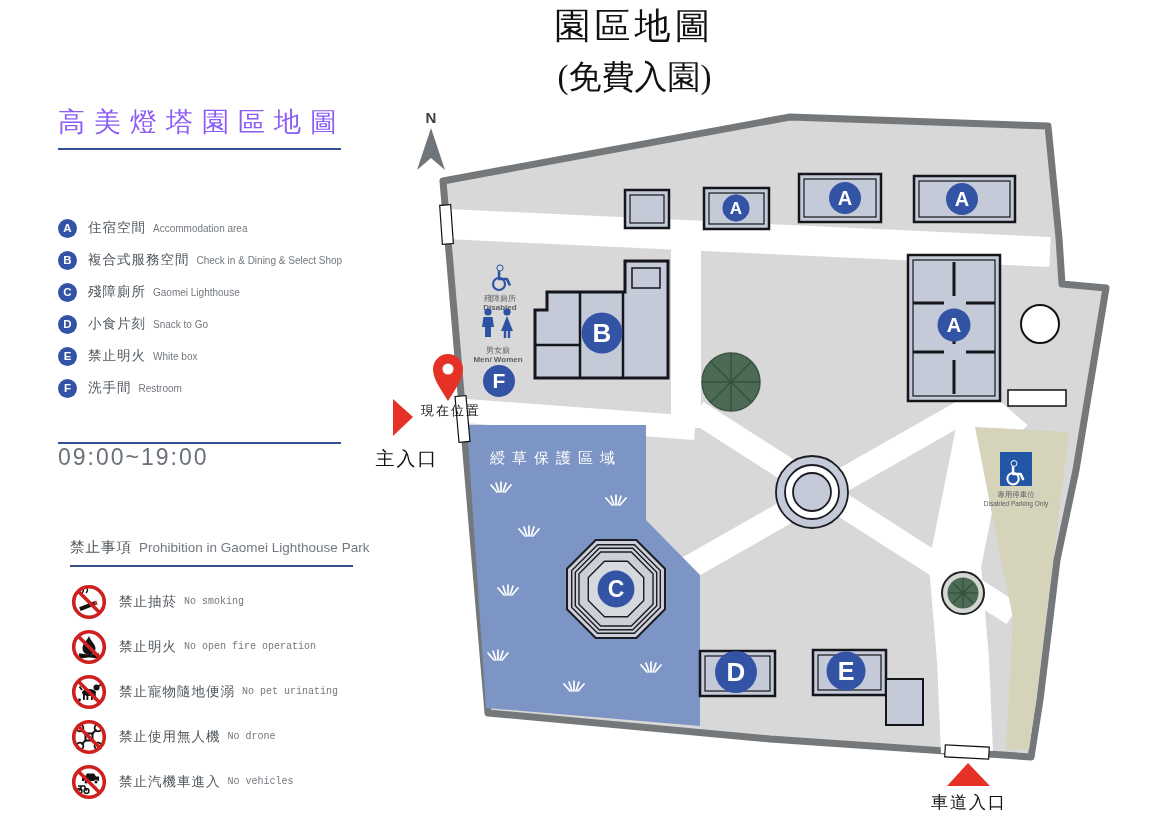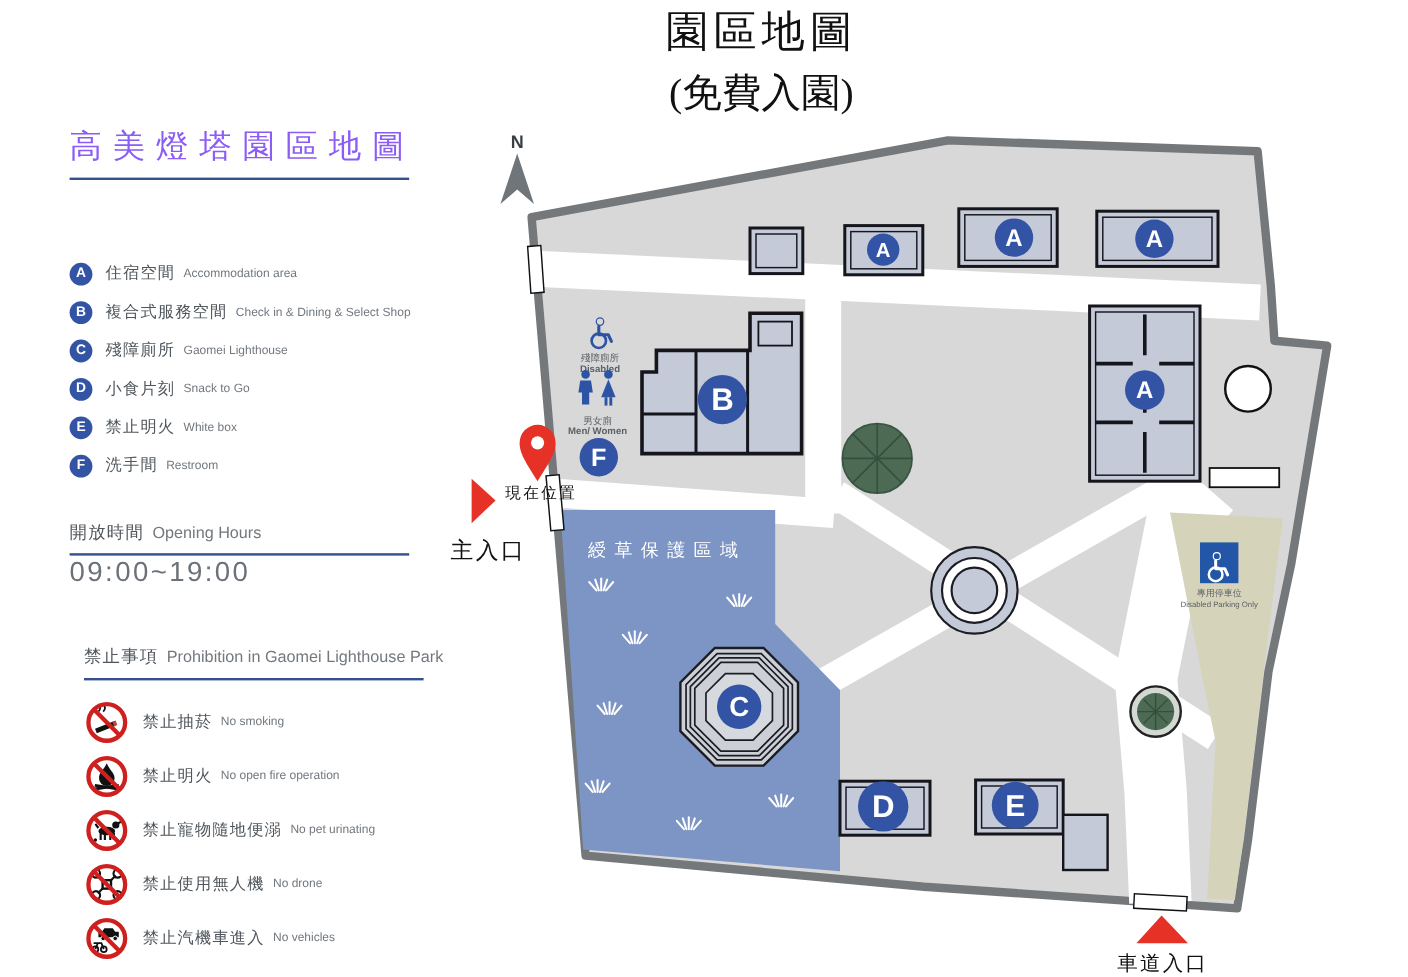--- a/index.html
+++ b/index.html
@@ -18,21 +18,21 @@
   .legend{position:absolute;left:0;top:108px;}
   .legend-row{display:flex;align-items:center;height:32px;}
   .badge{width:19px;height:19px;border-radius:50%;background:#3353a4;color:#fff;
          font-size:11.5px;font-weight:bold;display:flex;align-items:center;justify-content:center;flex:0 0 19px;}
   .zh{font-size:13.5px;color:#4f565c;margin-left:11px;white-space:nowrap;letter-spacing:1px;}
   .en{font-size:10px;color:#72787e;margin-left:7px;white-space:nowrap;}
   .section-head{display:flex;align-items:baseline;}
   .hours-section{position:absolute;left:0;top:330px;}
   .hours-value{font-size:23px;color:#6b7178;letter-spacing:2px;}
   .prohib-section{position:absolute;left:0;top:434px;margin-left:12px;}
-  .prohib-list{margin-top:12px;}
+  .prohib-list{margin-top:12px;font-family:Liberation Mono, monospace;}
   .prohib-row{display:flex;align-items:center;height:45px;}
   .prohib-row svg{flex:0 0 38px;}
   
   .map-svg{position:absolute;left:370px;top:95px;}
   svg text{font-family:"Liberation Sans",sans-serif;}
 </style>
 </head>
 <body>
 <div id="canvas">
 
@@ -72,24 +72,20 @@
         <span class="en">White box</span>
       </div>
       <div class="legend-row">
         <span class="badge">F</span>
         <span class="zh">洗手間</span>
         <span class="en">Restroom</span>
       </div>
     </div>
 
     <div class="hours-section">
-      <div class="section-head">
-        <span class="zh" style="margin-left:0;font-size:14.5px">開放時間</span>
-        <span class="en" style="font-size:13.5px">Opening Hours</span>
-      </div>
       <div class="rule"></div>
       <div class="hours-value">09:00~19:00</div>
     </div>
 
     <div class="prohib-section">
       <div class="section-head">
         <span class="zh" style="margin-left:0;font-size:14.5px">禁止事項</span>
         <span class="en" style="font-size:13.5px">Prohibition in Gaomei Lighthouse Park</span>
       </div>
       <div class="rule"></div>

